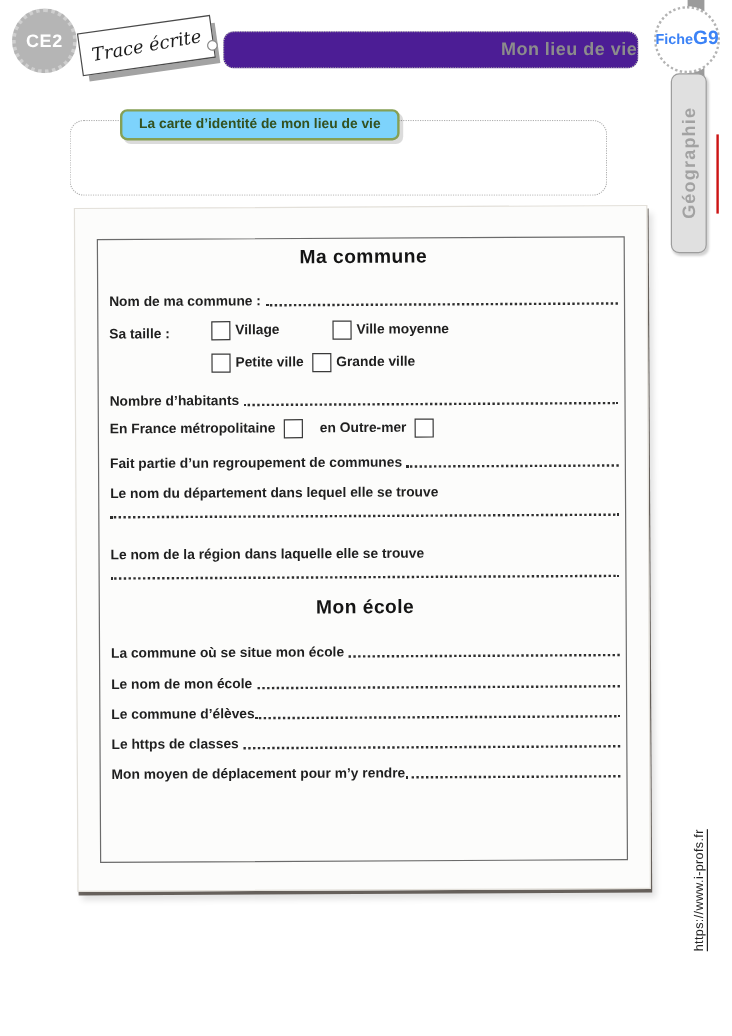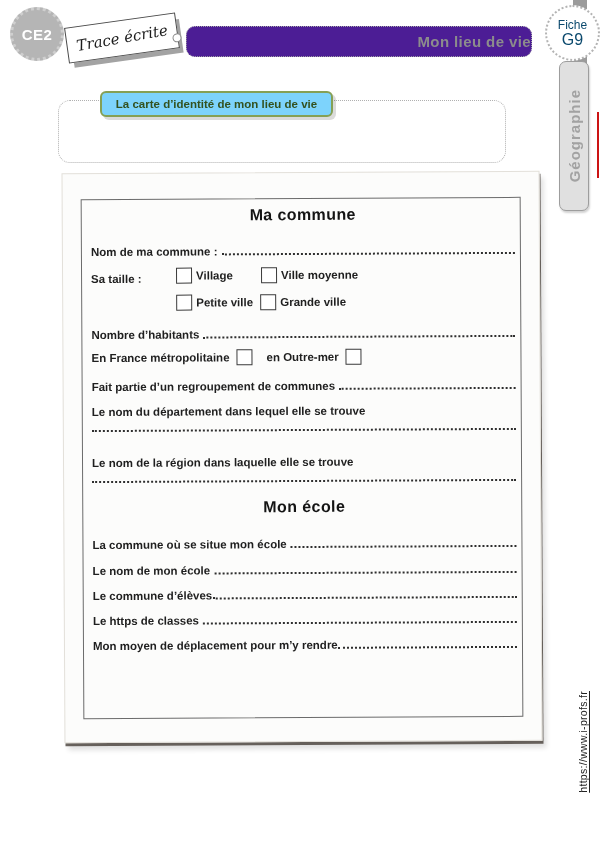--- a/index.html
+++ b/index.html
@@ -19,22 +19,22 @@
   .trace-card::after { content:""; position:absolute; right:-4px; top:60%;
     width:7px; height:7px; background:#fff; border:1.5px solid #8a8a8a; border-radius:50%; }
   .trace-label { font-family:"DejaVu Serif", serif; font-style:italic;
     font-size:15px; color:#1c1c1c; transform:rotate(-2deg); }
   .title-banner { position:absolute; left:186px; top:26px; width:346px; height:31px;
     background:#4c1d95; border:1px dotted #a8a8a8; border-radius:9px;
     display:flex; align-items:center; justify-content:flex-end;
     color:#8c8c8c; font-weight:bold; font-size:15px; letter-spacing:.4px; }
   .fiche-badge { position:absolute; left:545px; top:5px; width:55px; height:56px;
     background:#fff; border:2px dotted #b3b3b3; border-radius:50%;
-    display:flex; flex-direction:column; align-items:center; justify-content:center;
-    color:#0c4a6e; z-index:3; }
+    display:flex; flex-direction:row; align-items:center; justify-content:center;
+    color:#3b82f6; z-index:3;font-weight:bold; }
   .fiche-badge .fl { font-size:12px; }
   .fiche-badge .fc { font-size:16px; margin-top:-1px; }
 
   
   .side-bar { position:absolute; left:573px; top:0; width:14px; height:206px;
     background:#9b9b9b; z-index:1; }
   .geo-tab { position:absolute; left:559px; top:61px; width:30px; height:150px;
     background:#e0e0e0; border:1px solid #9d9d9d; border-radius:7px; z-index:2;
     box-shadow:1px 2px 2px rgba(0,0,0,.18);
     display:flex; align-items:center; justify-content:center; }
@@ -125,21 +125,21 @@
       <span class="lbl">Nom de ma commune :</span>
       <span class="leader"></span>
     </div>
 
     <div class="row" style="top:95px;">
       <span class="lbl">Sa taille :</span>
       <span class="opt" style="left:85px;align-items:center;">
         <span class="cbx"></span>
         <span>Village</span>
       </span>
-      <span class="opt" style="left:170px;">
+      <span class="opt" style="left:186px;">
         <span class="cbx"></span>
         <span>Ville moyenne</span>
       </span>
     </div>
 
     <div class="row" style="top:122px;">
       <span class="opt" style="left:85px;">
         <span class="cbx"></span>
         <span>Petite ville</span>
       </span>

